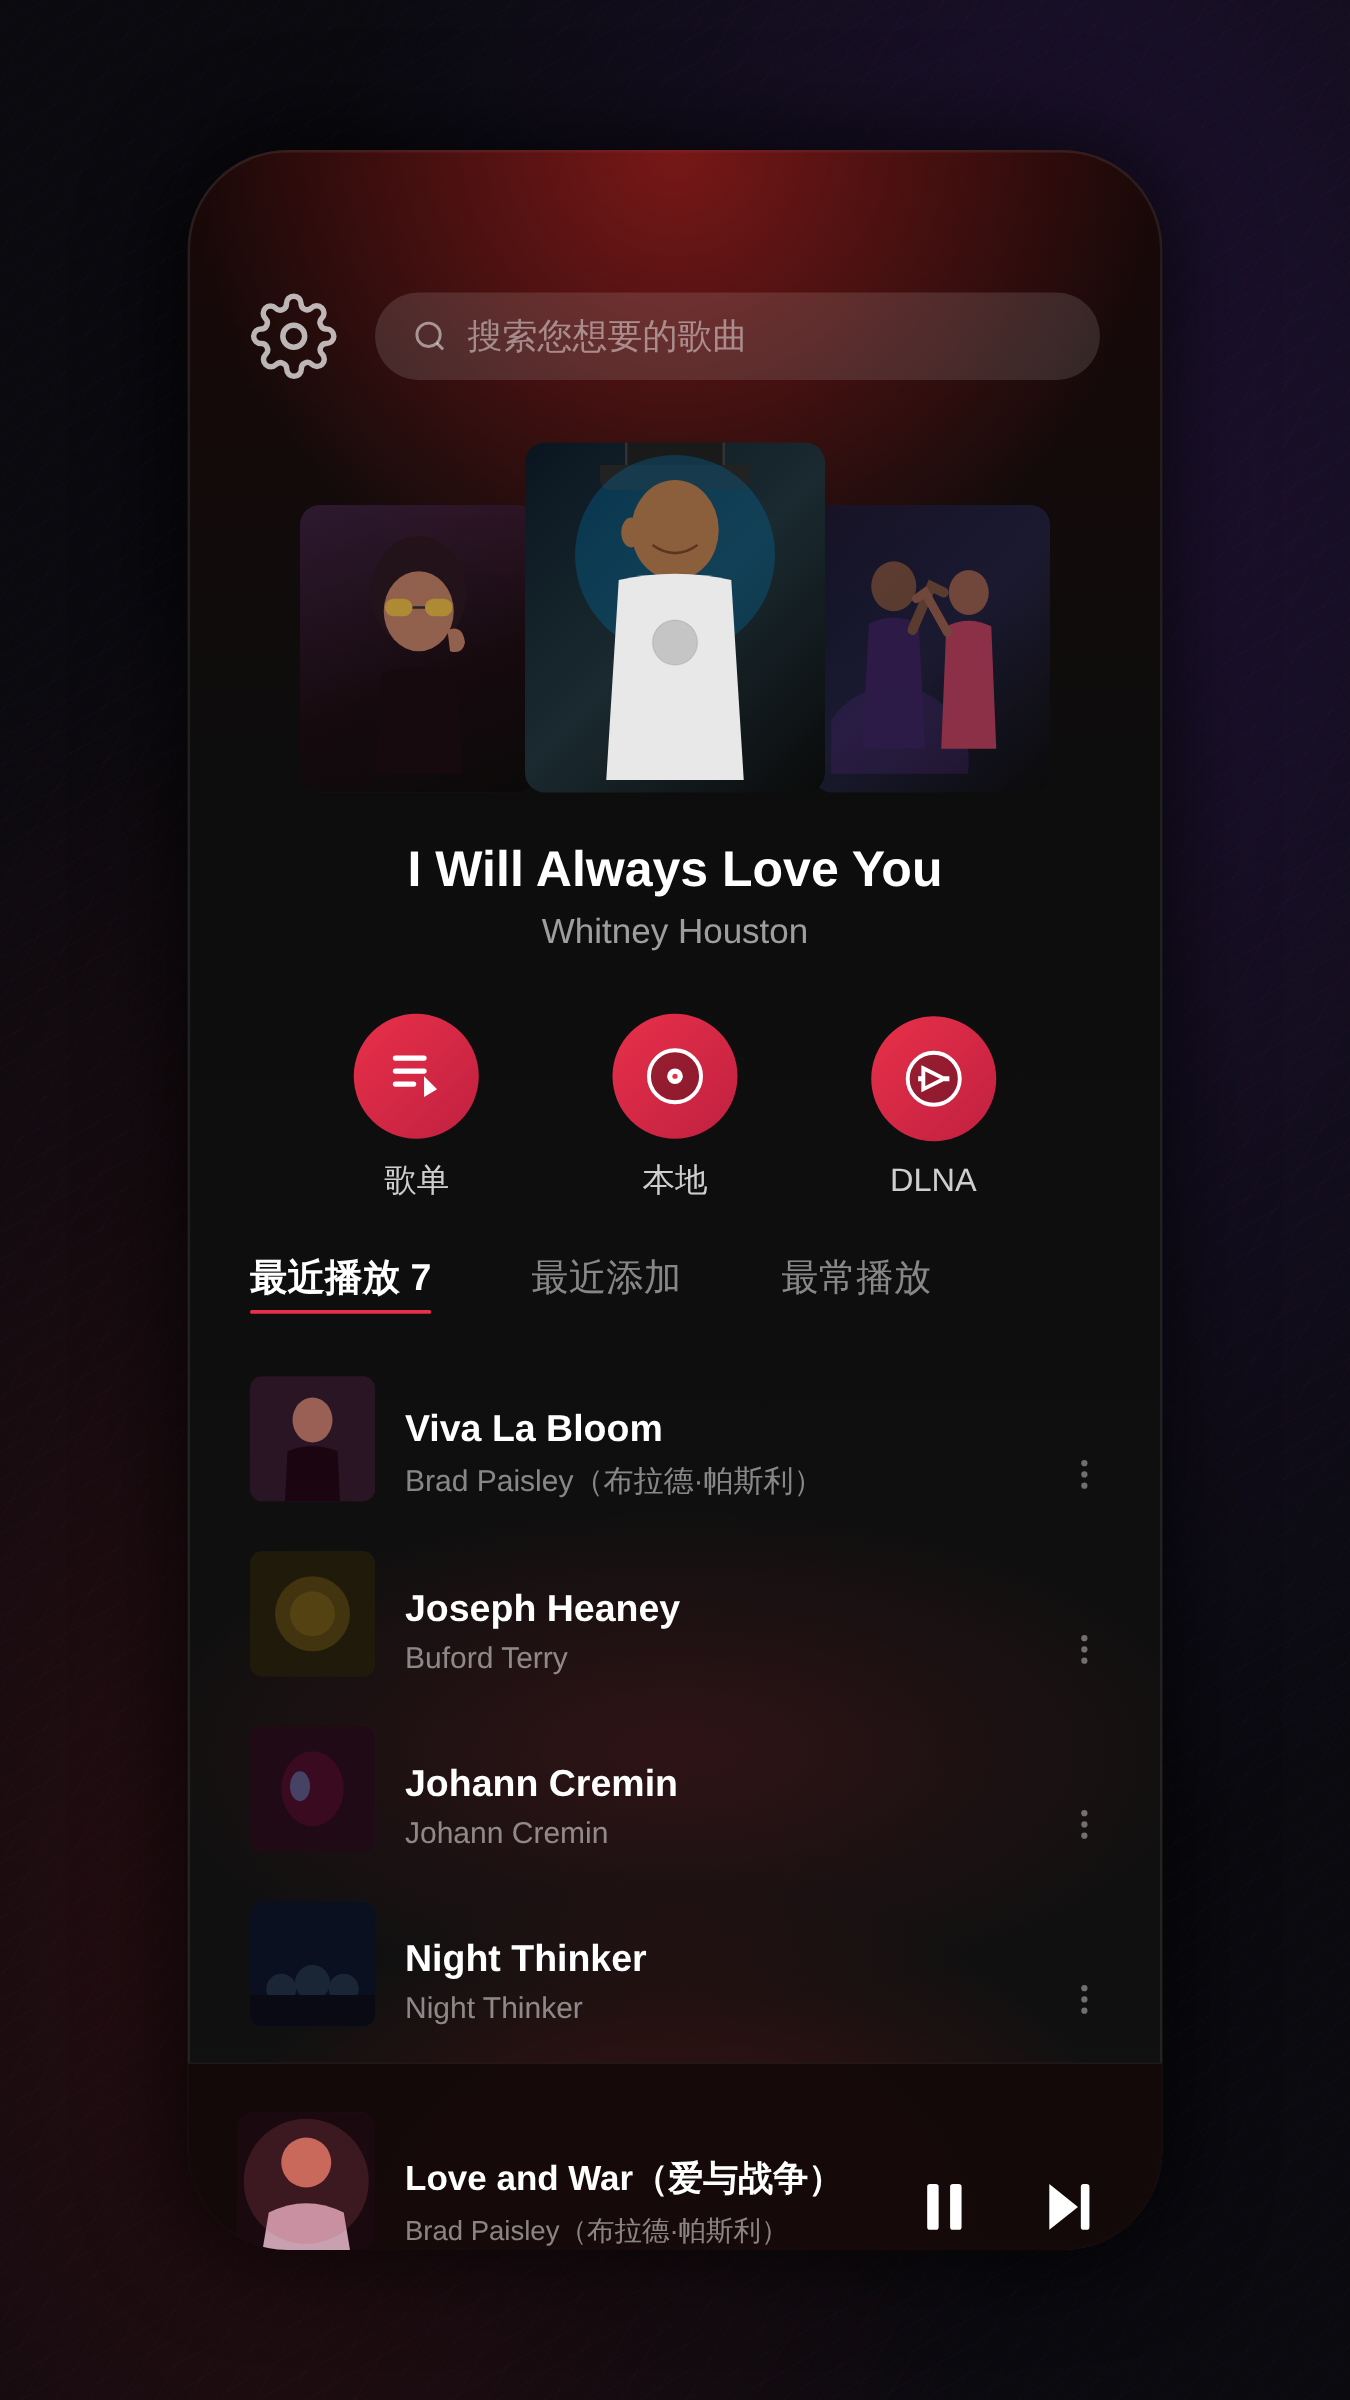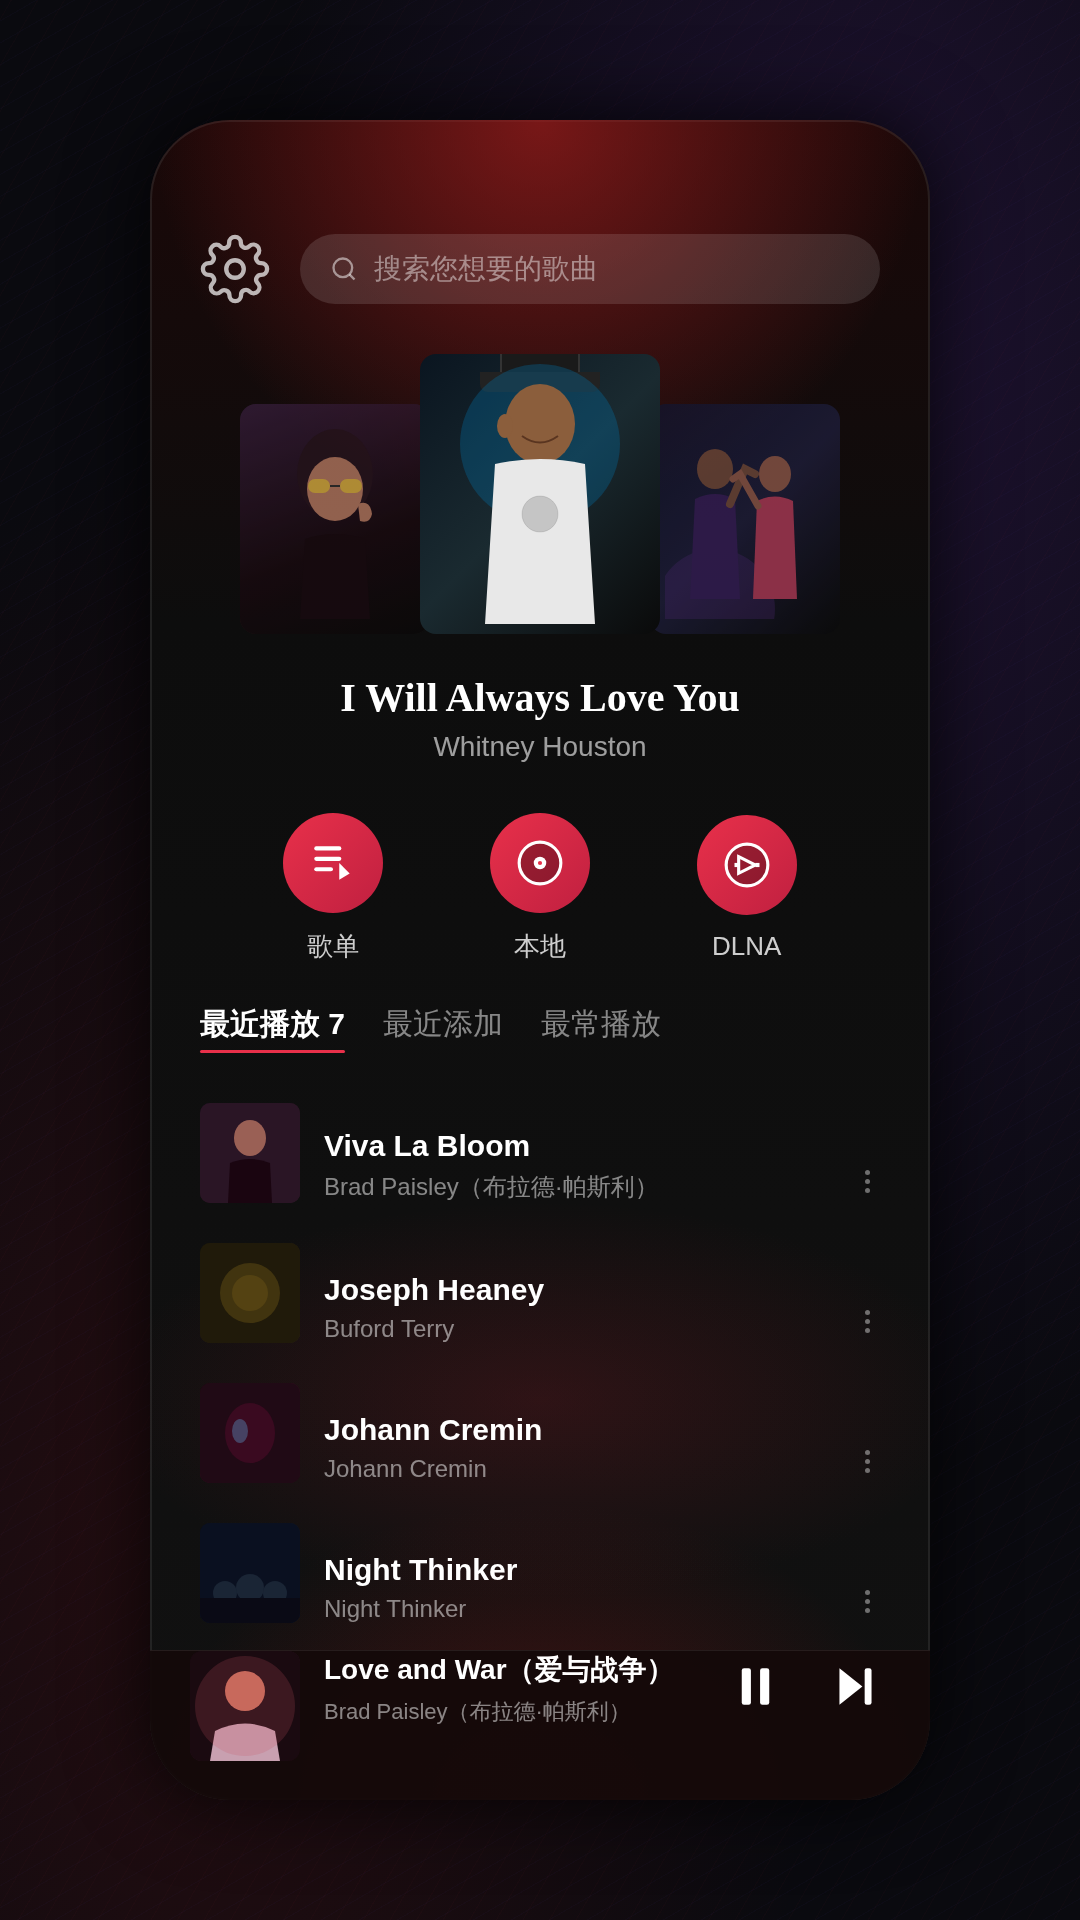--- a/index.html
+++ b/index.html
@@ -214,21 +214,21 @@
 
     
     .track-info {
       text-align: center;
       padding: 20px 0 10px;
       position: relative;
       z-index: 10;
     }
 
     .track-title {
-      font-family: Liberation Serif, serif;
+      font-family: Liberation Sans, sans-serif;
       font-size: 40px;
       font-weight: 600;
       color: #fff;
       margin-bottom: 10px;
     }
 
     .track-artist {
       font-family: -apple-system, 'PingFang SC', sans-serif;
       font-size: 28px;
       color: rgba(255,255,255,0.6);
@@ -266,21 +266,21 @@
       font-family: -apple-system, 'PingFang SC', sans-serif;
       font-size: 26px;
       color: rgba(255,255,255,0.8);
     }
 
     
     .tabs {
       display: flex;
       align-items: center;
       padding: 0 50px;
-      gap: 38px;
+      gap: 80px;
       margin-bottom: 30px;
       position: relative;
       z-index: 10;
     }
 
     .tab {
       font-family: -apple-system, 'PingFang SC', sans-serif;
       font-size: 30px;
       color: rgba(255,255,255,0.5);
       cursor: pointer;
@@ -378,21 +378,21 @@
 
     
     .now-playing {
       position: absolute;
       bottom: 0;
       left: 0;
       right: 0;
       height: 150px;
       background: rgba(20,10,10,0.95);
       display: flex;
-      align-items: flex-start;
+      align-items: flex-end;
       padding: 0 40px;
       gap: 24px;
       z-index: 100;
       border-top: 1px solid rgba(255,255,255,0.08);
     }
 
     .now-playing-thumb {
       width: 110px;
       height: 110px;
       border-radius: 12px;

